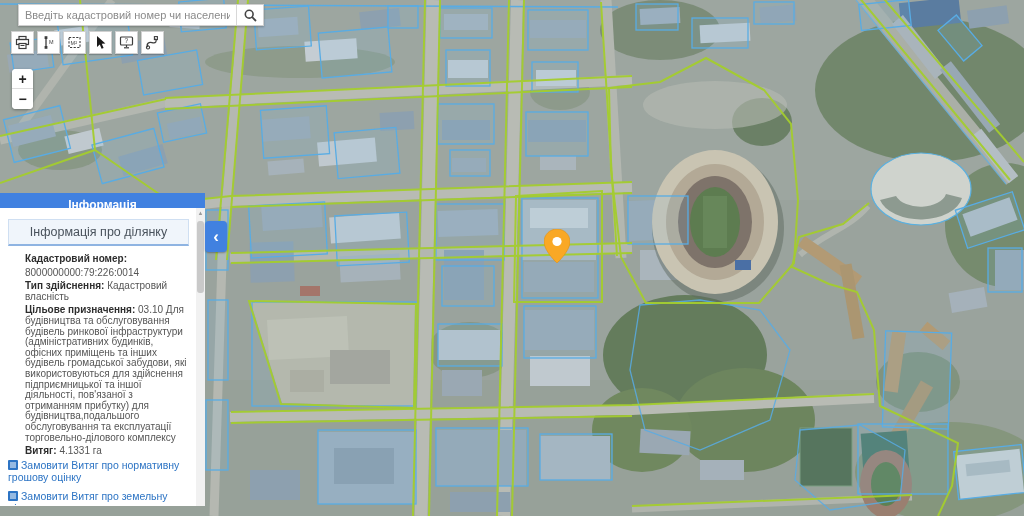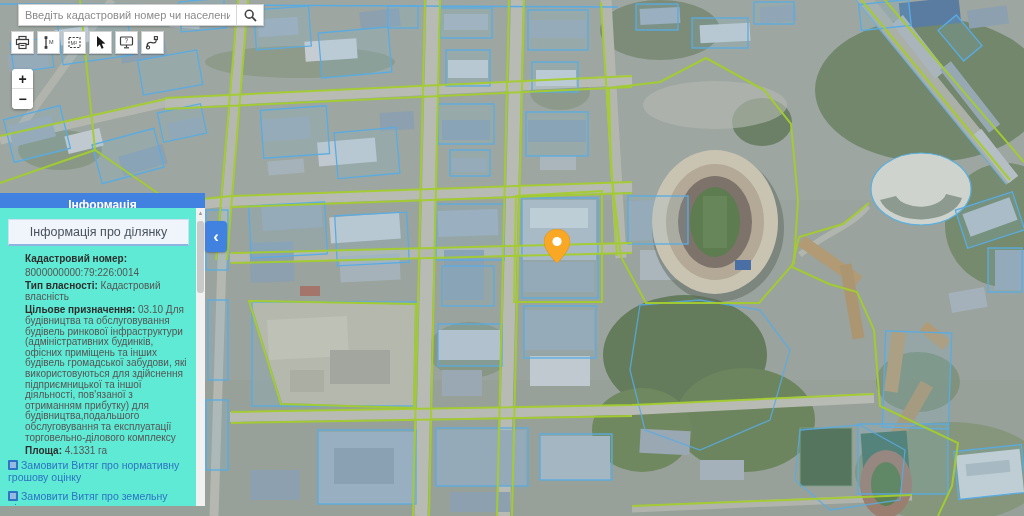--- a/index.html
+++ b/index.html
@@ -24,21 +24,21 @@
   .zoom-ctrl{position:absolute;left:12px;top:69px;width:21px;background:#fff;border-radius:4px;
     box-shadow:0 1px 3px rgba(0,0,0,.35);overflow:hidden;}
   .zoom-btn{display:block;width:21px;height:20px;background:#fff;border:none;font-size:14px;font-weight:bold;
     color:#222;line-height:18px;text-align:center;padding:0;cursor:pointer;}
   .zoom-btn:first-child{border-bottom:1px solid #ddd;}
 
   
   .panel{position:absolute;left:0;top:193px;width:205px;height:323px;}
   .panel-header{height:15px;background:#4181E0;color:#fff;font-size:12px;font-weight:bold;
     text-align:center;line-height:25px;}
-  .panel-body{position:relative;height:298px;background:#5eead4;overflow:hidden;padding:7px 16px 0 8px;}
+  .panel-body{position:relative;height:298px;background:#ffffff;overflow:hidden;padding:7px 16px 0 8px;}
   .scrollbar{position:absolute;right:0;top:0;width:9px;height:298px;background:#f1f1f1;}
   .scroll-up{height:10px;color:#9a9a9a;font-size:6px;text-align:center;line-height:10px;cursor:pointer;}
   .scroll-thumb{position:absolute;left:1px;top:13px;width:7px;height:72px;background:#c9c9c9;border-radius:3px;cursor:pointer;}
   .section-title{margin:4px 0 8px 0;background:#f0f5fb;border:1px solid #cfdff2;border-bottom:2px solid #8fb4e2;
     color:#49525c;font-size:12.5px;text-align:center;padding:5px 2px;cursor:pointer;}
   .field{font-size:10px;line-height:10.6px;color:#555;margin:0 0 3px 17px;}
   .field b{color:#2e2e2e;}
   .panel-link{display:block;font-size:10.5px;line-height:11.5px;color:#2d74c4;text-decoration:none;
     margin:0 0 7px 0;cursor:pointer;}
   .panel-link .lnk-ico{display:inline-block;vertical-align:-1px;margin-right:3px;}
@@ -342,31 +342,31 @@
     <div class="panel-body">
 
       <div class="section-title">Інформація про ділянку</div>
 
       <p class="field">
         <b>Кадастровий номер:</b>
       </p>
       <p class="field">8000000000:79:226:0014</p>
 
       <p class="field">
-        <b>Тип власності:</b>
+        <b>Тип здійснення:</b>
         <span>Кадастровий власність</span>
       </p>
 
       <p class="field">
         <b>Цільове призначення:</b>
         <span>03.10 Для будівництва та обслуговування будівель ринкової інфраструктури (адміністративних будинків, офісних приміщень та інших будівель громадської забудови, які використовуються для здійснення підприємницької та іншої діяльності, пов'язаної з отриманням прибутку) для будівництва,подальшого обслуговування та експлуатації торговельно-ділового комплексу</span>
       </p>
 
       <p class="field">
-        <b>Площа:</b>
+        <b>Витяг:</b>
         <span>4.1331 га</span>
       </p>
 
       <a class="panel-link">
         <span class="lnk-ico">
           <svg width="10" height="10" viewBox="0 0 10 10">
             <rect width="10" height="10" rx="1" fill="#2d74c4"></rect>
             <line x1="2" y1="3" x2="8" y2="3" stroke="#fff" stroke-width="1"></line>
             <line x1="2" y1="5" x2="8" y2="5" stroke="#fff" stroke-width="1"></line>
             <line x1="2" y1="7" x2="8" y2="7" stroke="#fff" stroke-width="1"></line>

